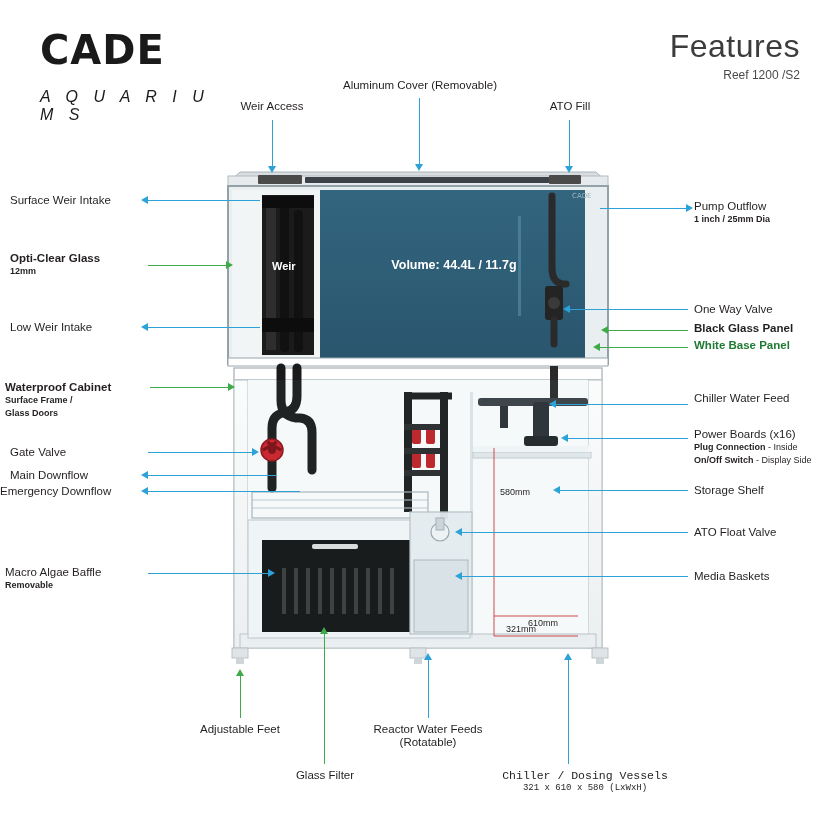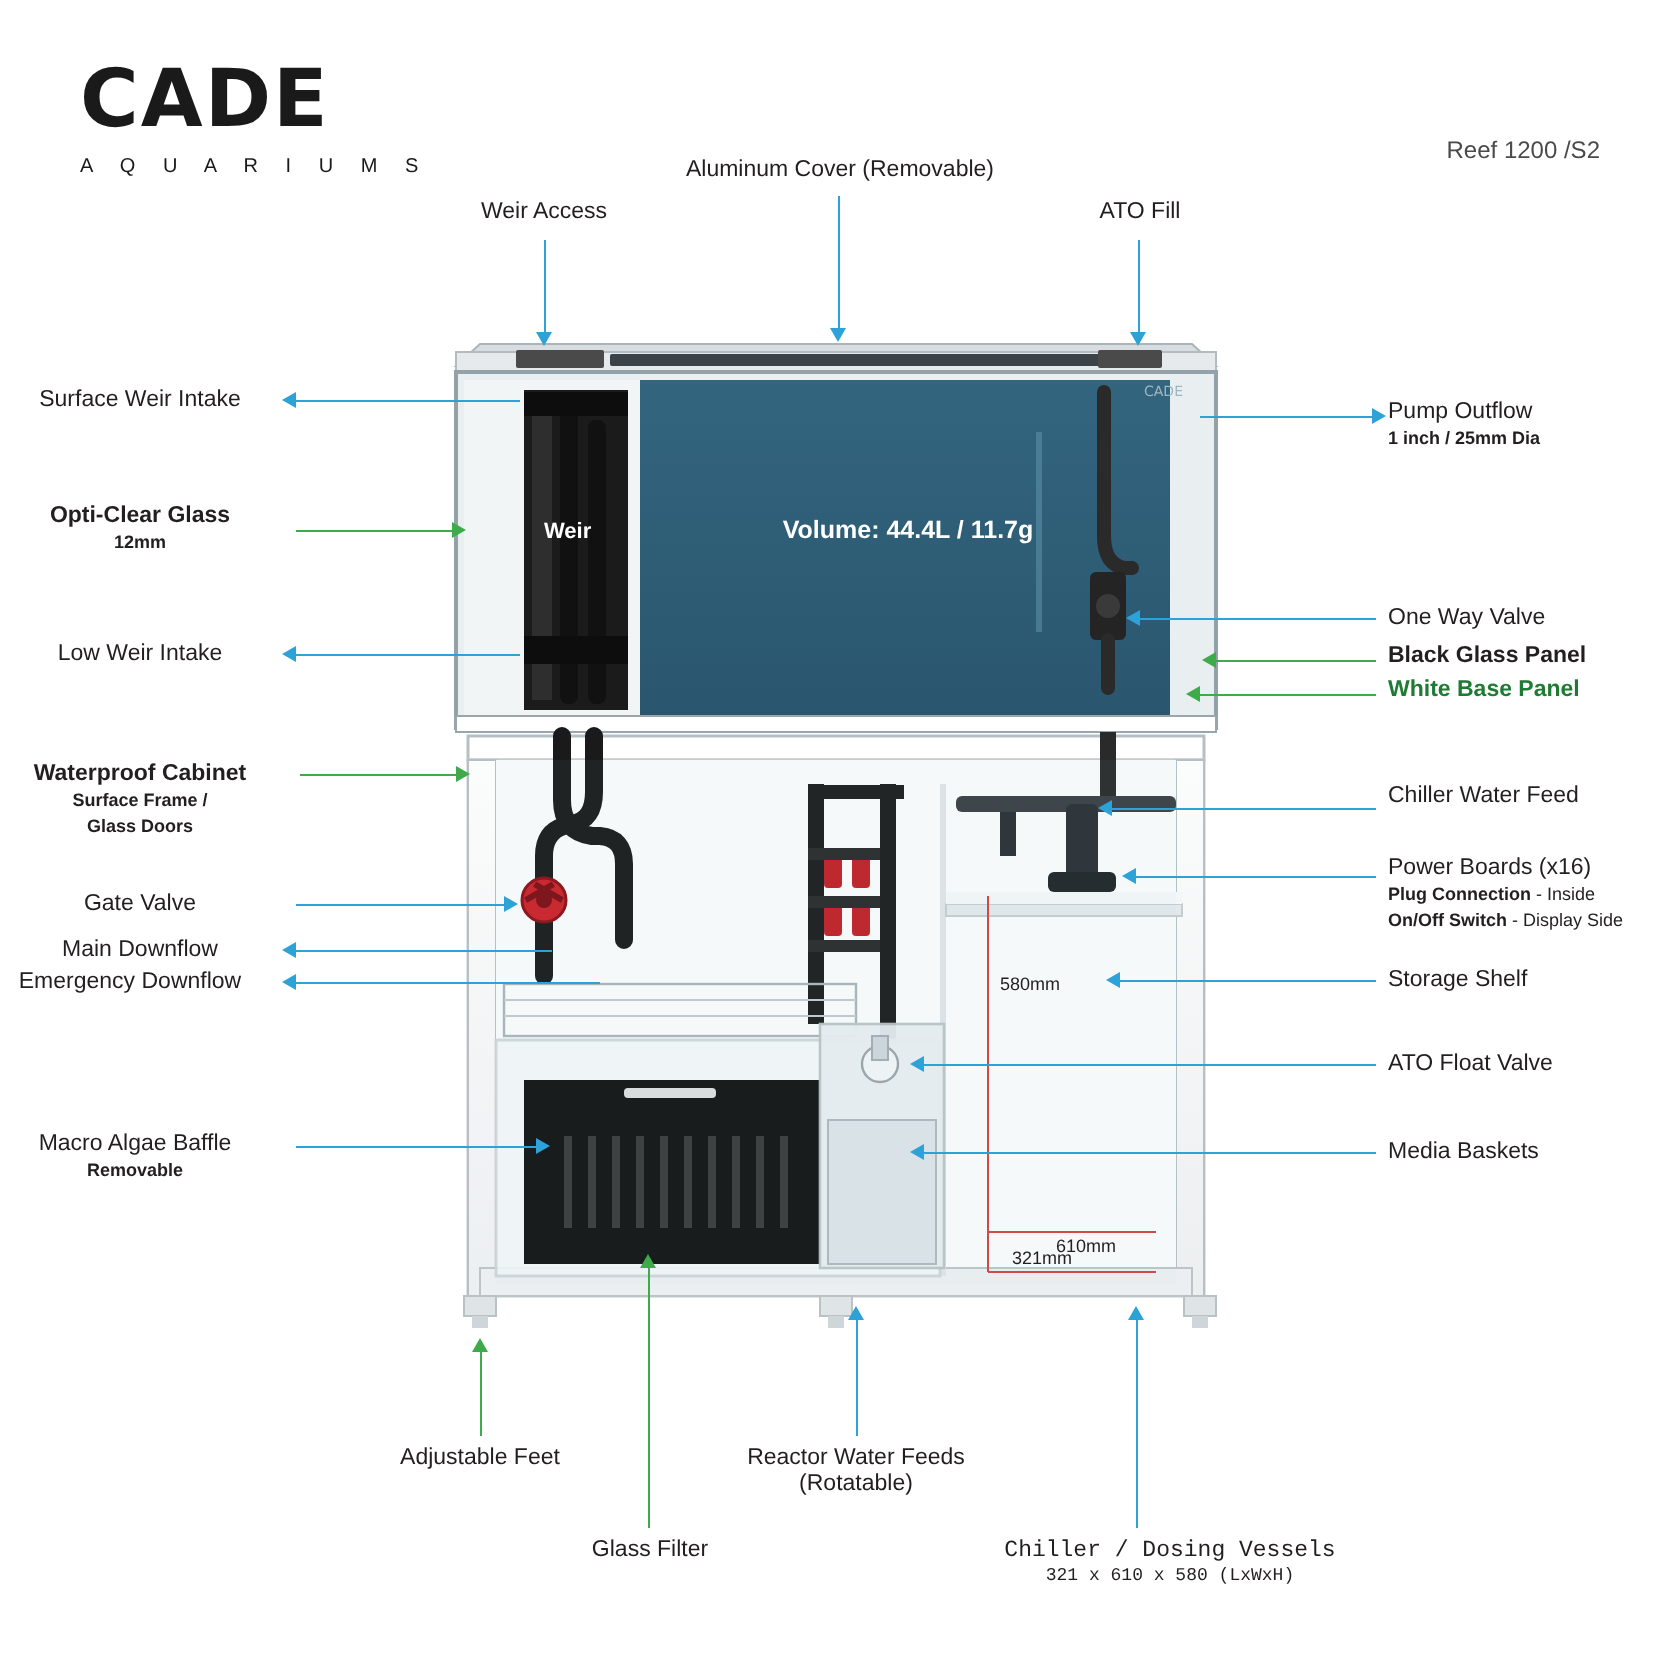--- a/index.html
+++ b/index.html
@@ -15,41 +15,42 @@
   .abs{position:absolute;}
 
   
   .brand{left:40px;top:30px;width:180px;}
   .brand-word{
     font-family:"DejaVu Sans", sans-serif;
     font-size:40px;letter-spacing:1px;font-weight:700;color:#1a1a1a;
     line-height:40px;
   }
   .brand-sub{
-    font-size:10px;letter-spacing:5.5px;color:#1a1a1a;margin-top:8px;
+    font-size:16px;letter-spacing:5.5px;color:#1a1a1a;margin-top:18px;
     font-weight:400;
+    font-style:italic;
   }
 
   
   .features-title{
     right:40px;top:28px;text-align:right;
     font-size:32px;color:#3c3c3c;font-weight:400;letter-spacing:0.5px;
   }
   .features-sub{
     right:40px;top:68px;text-align:right;
     font-size:12px;color:#4a4a4a;
   }
 
   
   .lbl{font-size:11.5px;color:#231f20;line-height:13px;}
   .lbl .t1{display:block;}
   .lbl .t2{display:block;font-size:9px;font-weight:700;}
   .lbl .t2n{display:block;font-size:9px;font-weight:400;}
   .lbl.bold .t1{font-weight:700;}
-  .lbl.r{text-align:center;}
+  .lbl.r{text-align:left;}
   .lbl.l{text-align:left;}
   .lbl.c{text-align:center;}
   .green{color:#1f7a33;}
 
   
   .ln{position:absolute;background:#2da2d8;}
   .ln.g{background:#3faa4a;}
   .h{height:1.3px;}
   .v{width:1.3px;}
   .arrow{position:absolute;width:0;height:0;}
@@ -69,20 +70,21 @@
 </head>
 <body>
 
 <div class="stage">
 
   <div class="abs brand">
     <div class="brand-word">CADE</div>
     <div class="brand-sub">A Q U A R I U M S</div>
   </div>
 
+  <div class="abs features-title">Features</div>
   <div class="abs features-sub">Reef 1200 /S2</div>
 
   <svg id="art" class="abs" width="840" height="840">
     <defs>
       <linearGradient id="waterGrad" x1="0" y1="0" x2="0" y2="1">
         <stop offset="0%" stop-color="#33657f"></stop>
         <stop offset="100%" stop-color="#2a566e"></stop>
       </linearGradient>
       <linearGradient id="glassSide" x1="0" y1="0" x2="1" y2="0">
         <stop offset="0%" stop-color="#c9d3d8"></stop>

